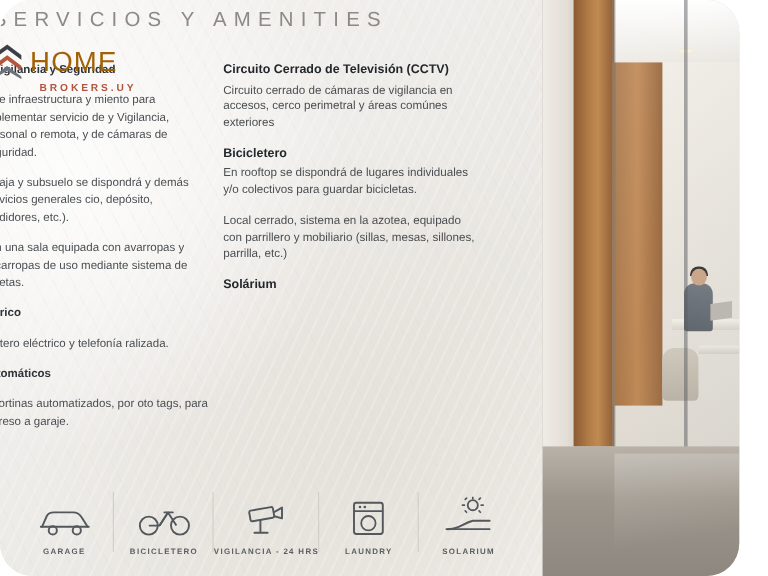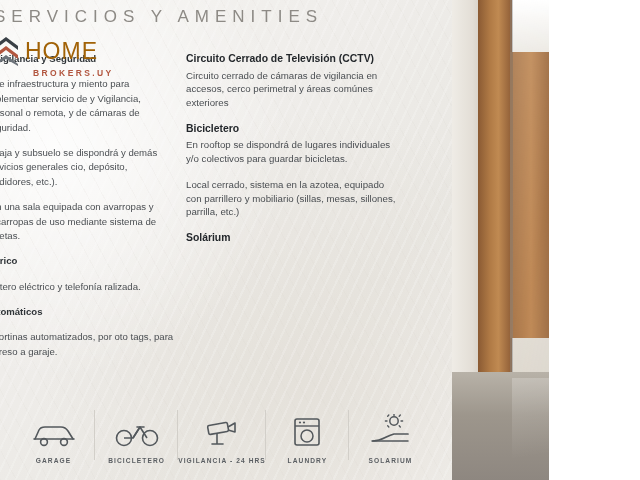--- a/index.html
+++ b/index.html
@@ -8,24 +8,25 @@
   }
   body {
     width: 640px;
     height: 480px;
     overflow: hidden;
     font-family: "Liberation Sans", sans-serif;
     background: #ffffff;
   }
   .page {
     position: relative;
-    width: 549px;
+    width: 616px;
     height: 480px;
     overflow: hidden;
     background: #f2f0ec;
+    border-radius: 27px;
   }
 
   
   .left-panel {
     position: absolute;
     left: 0; top: 0;
     width: 452px; height: 480px;
     background:
       radial-gradient(circle at 12% 30%, rgba(255,255,255,0.85) 0%, rgba(255,255,255,0) 45%),
       radial-gradient(circle at 70% 80%, rgba(228,224,217,0.9) 0%, rgba(255,255,255,0) 55%),

